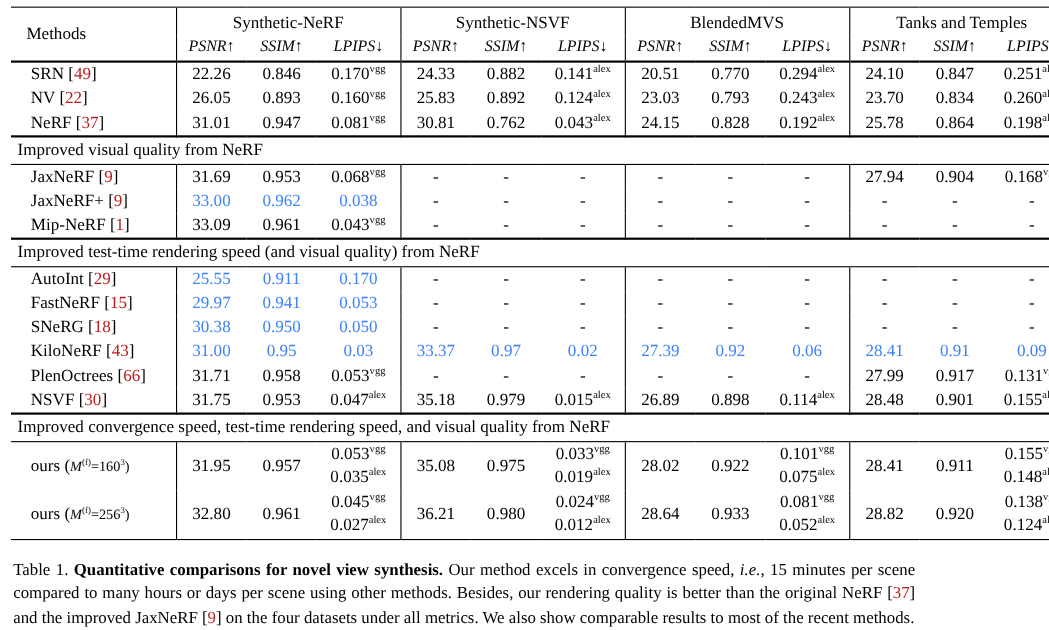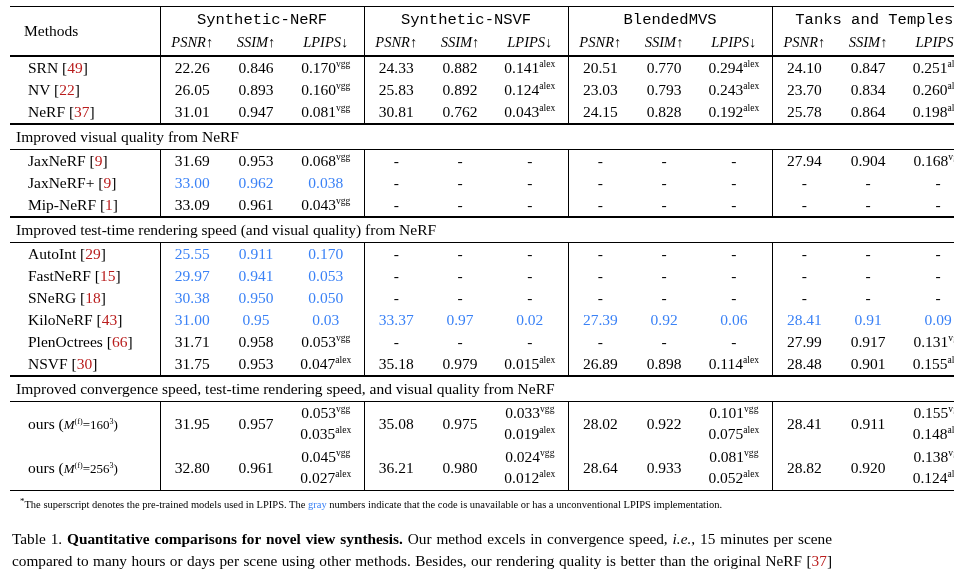--- a/index.html
+++ b/index.html
@@ -46,21 +46,20 @@
 
   .c-method { width: 150px; }
   .c-num    { width: 64px; }
   .c-lpips  { width: 76px; }
 
   .hdr-group {
     text-align: center;
     font-size: 15.5px;
     padding: 5px 0 3px 0;
     line-height: 1.15;
-    font-family: Liberation Mono, monospace;
   }
   .hdr-metric {
     text-align: center;
     font-size: 14.5px;
     padding: 1px 0 5px 0;
     line-height: 1.15;
     font-style: italic;
   }
   .hdr-methods {
     text-align: left;
@@ -426,22 +425,19 @@
           <td class="datacell">
             <span class="stack">
               <span>0.138<sup>vgg</sup></span>
               <span>0.124<sup>alex</sup></span>
             </span>
           </td>
         </tr>
       </tbody>
   </table>
 
-  <div class="footnote">
-    <sup>*</sup><span>The superscript denotes the pre-trained models used in LPIPS. The </span><span class="gray">gray</span><span> numbers indicate that the code is unavailable or has a unconventional LPIPS implementation.</span>
-  </div>
 
   <div class="caption">
     <span>Table 1.</span>
     <b>Quantitative comparisons for novel view synthesis.</b><span> Our method excels in convergence speed, </span><i>i.e.</i><span>, 15 minutes per scene compared to many hours or days per scene using other methods. Besides, our rendering quality is better than the original NeRF [</span><span class="cite">37</span><span>] and the improved JaxNeRF [</span><span class="cite">9</span><span>] on the four datasets under all metrics. We also show comparable results to most of the recent methods.</span>
   </div>
 
 </div>
 
 </body></html>

